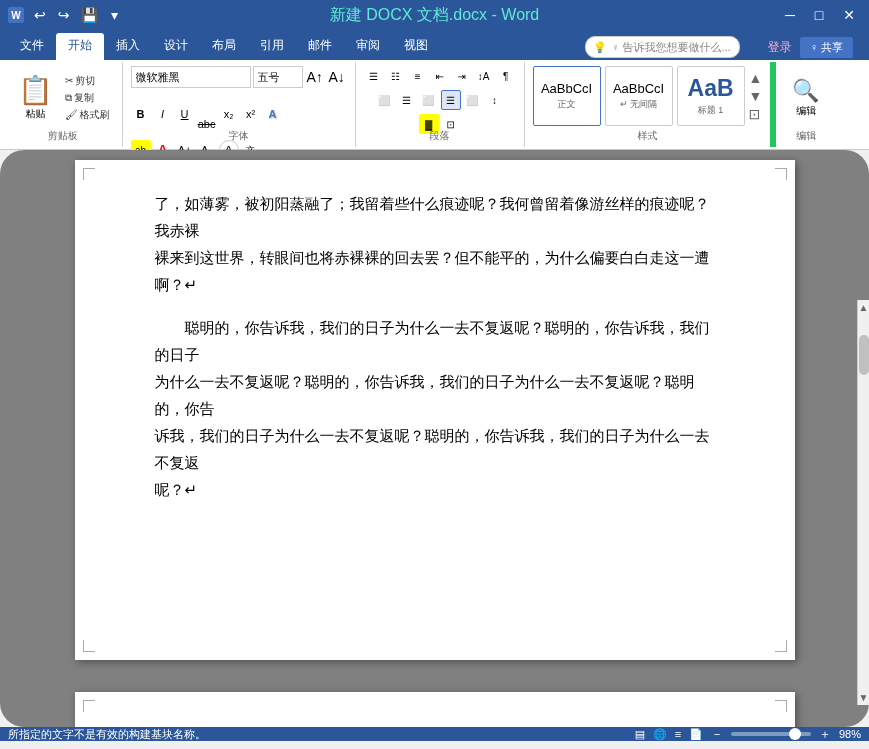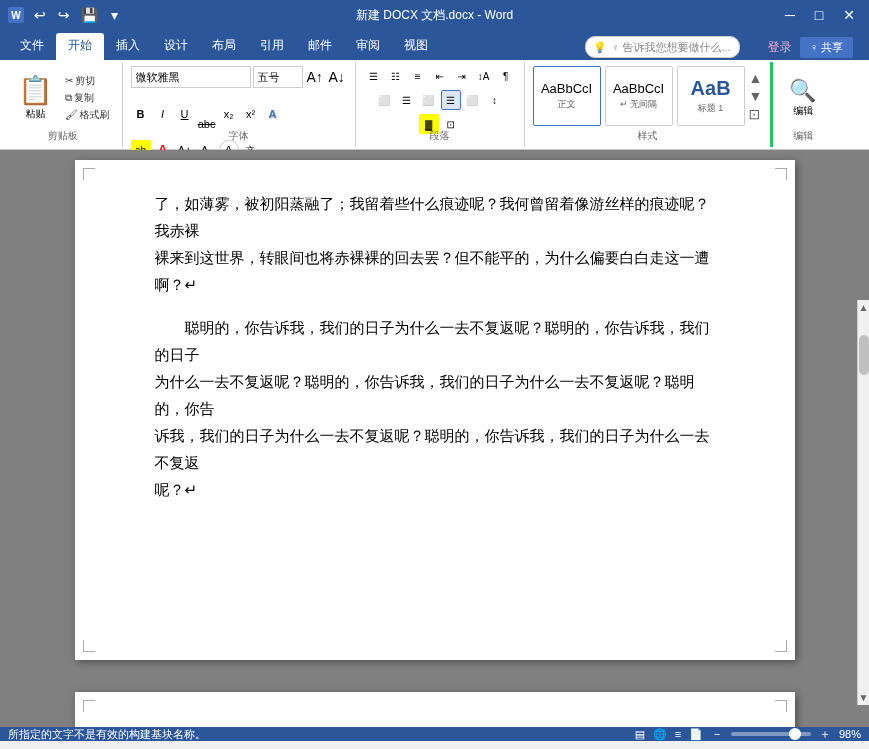--- a/index.html
+++ b/index.html
@@ -12,21 +12,21 @@
       display: flex;
       align-items: center;
       justify-content: space-between;
       padding: 0 8px;
       color: white;
     }
     .title-bar-left { display: flex; align-items: center; gap: 6px; }
     .title-bar-icon { width: 16px; height: 16px; background: #4472c4; border-radius: 2px; display: flex; align-items: center; justify-content: center; font-size: 10px; color: white; font-weight: bold; }
     .quick-access { display: flex; align-items: center; gap: 4px; }
     .qa-btn { color: white; font-size: 14px; cursor: pointer; padding: 2px 4px; }
-    .title-center { position: absolute; left: 50%; transform: translateX(-50%); color: #ffffff; font-size: 12px; }
+    .title-center { position: absolute; left: 50%; transform: translateX(-50%); color: #5eead4; font-size: 16px; }
     .title-bar-right { display: flex; align-items: center; gap: 8px; }
     .win-btn { color: white; font-size: 14px; cursor: pointer; padding: 2px 6px; }
 
     
     .ribbon-tabs {
       background: #2b579a;
       height: 30px;
       display: flex;
       align-items: flex-end;
       padding-left: 8px;
@@ -187,20 +187,21 @@
     .doc-area {
       background: #808080;
       flex: 1;
       overflow: hidden;
       position: relative;
       height: calc(749px - 150px - 22px);
       display: flex;
       justify-content: center;
       padding: 10px 20px;
       gap: 0;
+      border-radius: 24px;
     }
 
     
     .page {
       background: white;
       width: 720px;
       min-height: 500px;
       box-shadow: 2px 2px 8px rgba(0,0,0,0.4);
       padding: 30px 80px;
       font-family: 'Microsoft YaHei', 'SimHei', sans-serif;
@@ -384,32 +385,32 @@
         <div class="para-btn">↕</div>
       </div>
       <div class="font-row">
         <div class="para-btn" style="background:yellow;">▓</div>
         <div class="para-btn">⊡</div>
       </div>
     </div>
     <div class="ribbon-group-label">段落</div>
   </div>
 
-  <div class="ribbon-group" style="border-right:3px solid #22c55e;">
+  <div class="ribbon-group" style="border-right:6px solid #22c55e;">
     <div class="styles-panel">
       <div class="style-box zhengwen">
         <span style="font-size:13px;">AaBbCcI</span>
         <span class="style-label">正文</span>
       </div>
       <div class="style-box">
         <span style="font-size:13px;">AaBbCcI</span>
         <span class="style-label">↵ 无间隔</span>
       </div>
       <div class="style-box">
-        <span style="font-size:20px; font-weight:bold; color:#2b579a;">AaB</span>
+        <span style="font-size:23px; font-weight:bold; color:#2b579a;">AaB</span>
         <span class="style-label">标题 1</span>
       </div>
       <div class="style-scroll">
         <span class="style-scroll-btn">▲</span>
         <span class="style-scroll-btn">▼</span>
         <span class="style-scroll-btn">⊡</span>
       </div>
     </div>
     <div class="ribbon-group-label">样式</div>
   </div>

